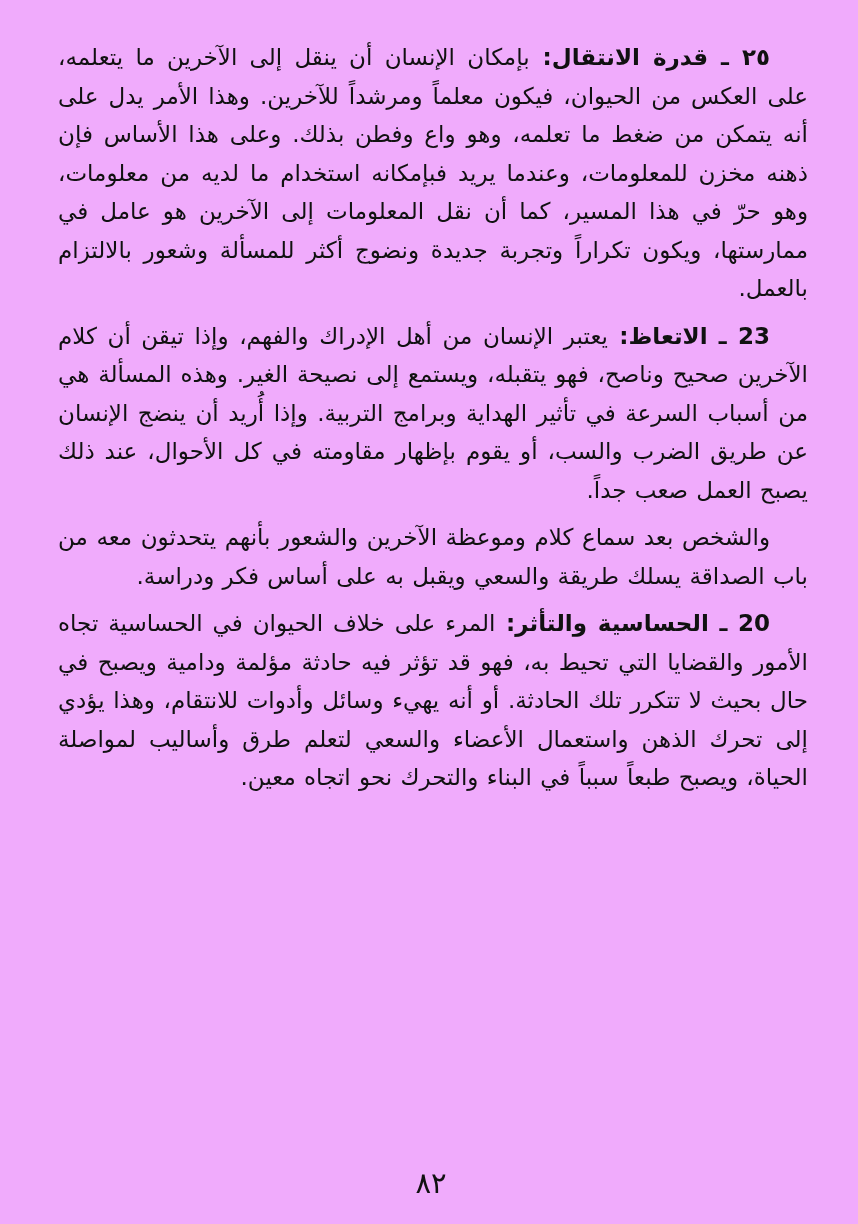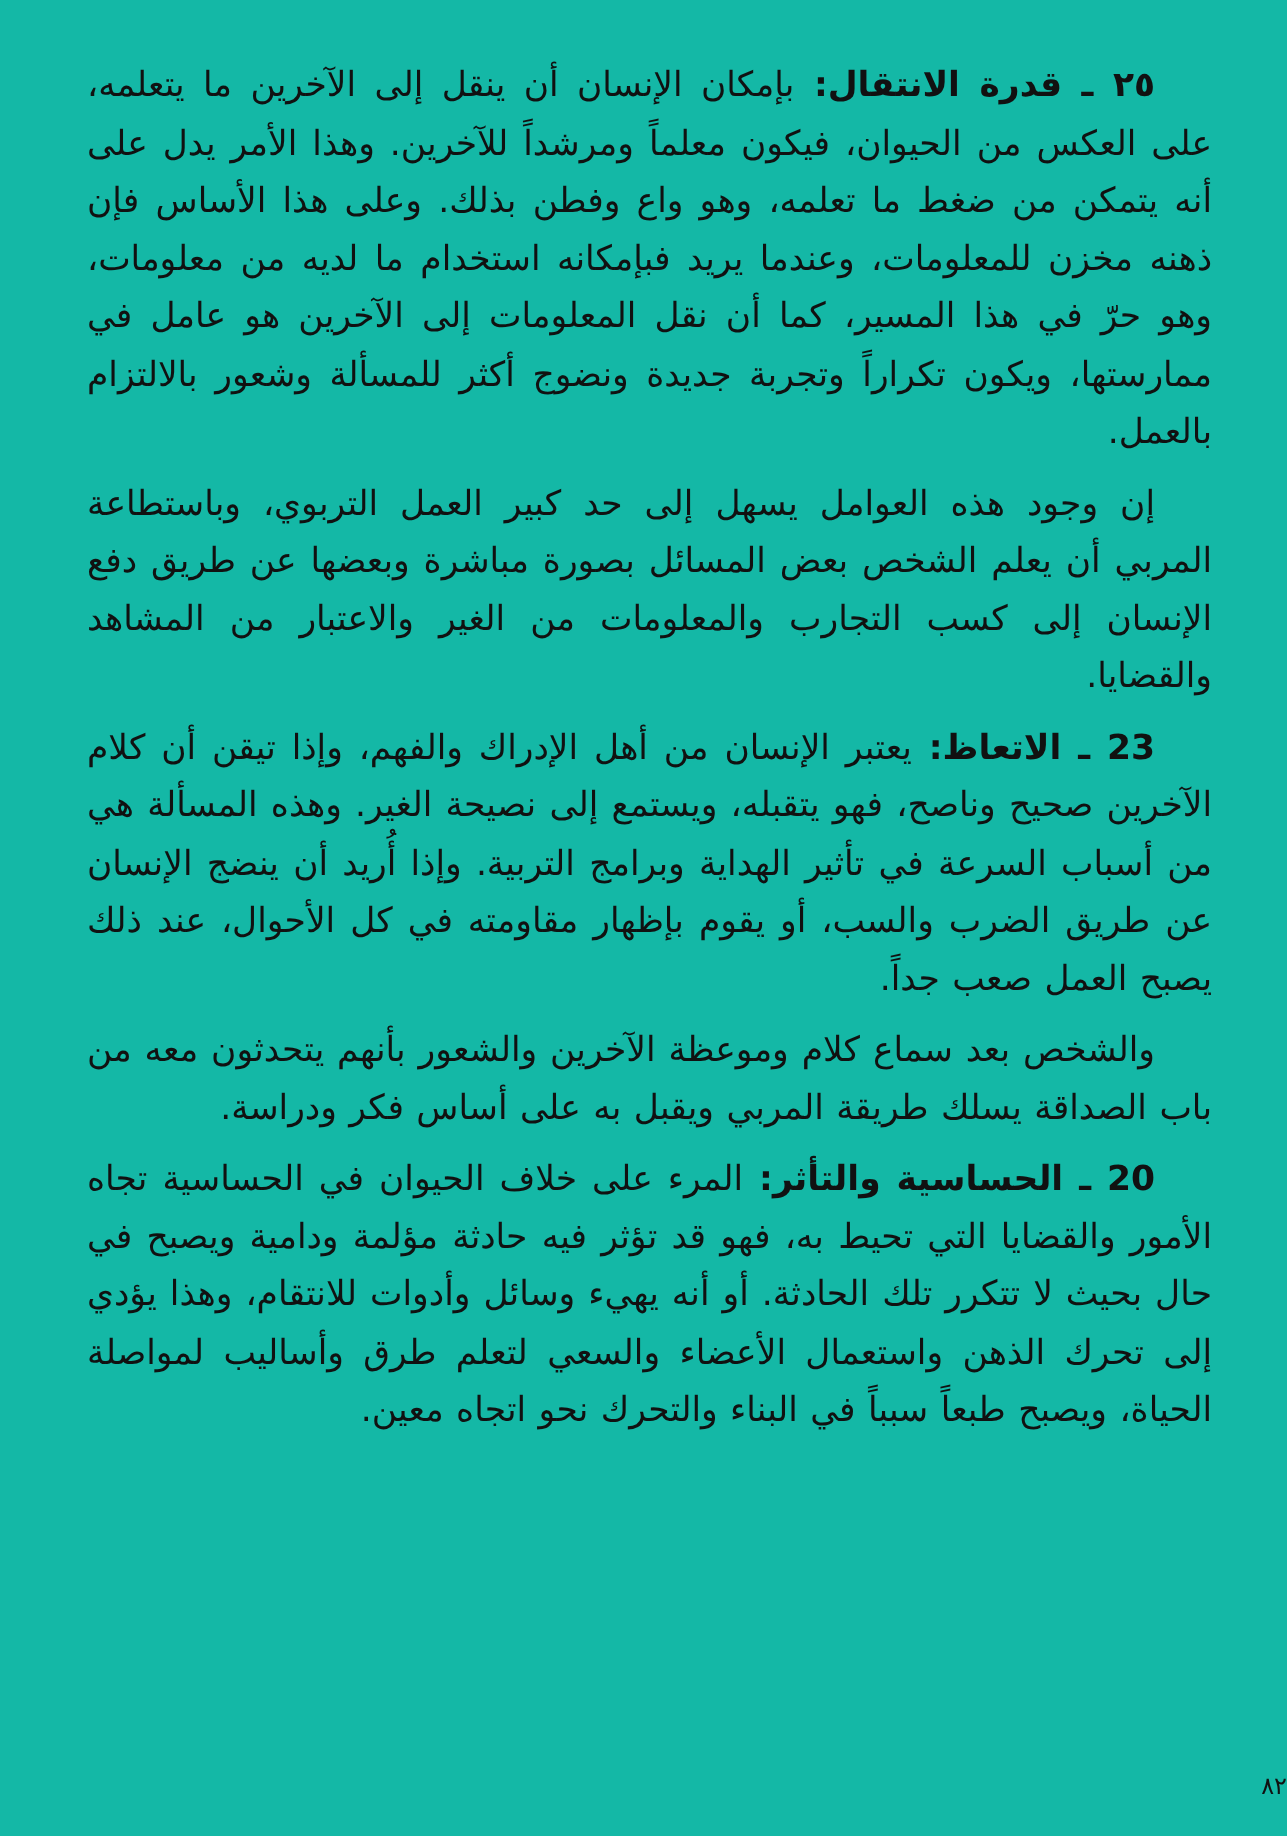--- a/index.html
+++ b/index.html
@@ -14,54 +14,54 @@
     font-family: "DejaVu Sans", sans-serif;
     color: #111111;
     overflow: hidden;
   }
   .page {
     position: absolute;
     inset: 0;
     box-sizing: border-box;
     padding: 38px 50px 0 58px;
     direction: rtl;
-    background: #14b8a6;
+    background: #f0abfc;
   }
   .para {
     margin: 0 0 9px 0;
     font-size: 23px;
     line-height: 38.5px;
     text-align: justify;
     text-indent: 38px;
     word-spacing: 1px;
   }
   .para .lead {
     font-weight: bold;
   }
   .page-number {
     position: absolute;
     left: 4px;
     right: 0;
     bottom: 24px;
-    font-size: 16px;
+    text-align: center;
+    font-size: 29px;
     color: #111111;
     direction: rtl;
   }
 </style>
 </head>
 <body>
 
 <div class="page">
 
   <p class="para"><b class="lead">٢٥ ـ قدرة الانتقال: </b><span>بإمكان الإنسان أن ينقل إلى الآخرين ما يتعلمه، على العكس من الحيوان، فيكون معلماً ومرشداً للآخرين. وهذا الأمر يدل على أنه يتمكن من ضغط ما تعلمه، وهو واع وفطن بذلك. وعلى هذا الأساس فإن ذهنه مخزن للمعلومات، وعندما يريد فبإمكانه استخدام ما لديه من معلومات، وهو حرّ في هذا المسير، كما أن نقل المعلومات إلى الآخرين هو عامل في ممارستها، ويكون تكراراً وتجربة جديدة ونضوج أكثر للمسألة وشعور بالالتزام بالعمل.</span></p>
 
 
-  <p class="para"><span>إن وجود هذه العوامل يسهل إلى حد كبير العمل التربوي، وباستطاعة المربي أن يعلم الشخص بعض المسائل بصورة مباشرة وبعضها عن طريق دفع الإنسان إلى كسب التجارب والمعلومات من الغير والاعتبار من المشاهد والقضايا.</span></p>
 
   <p class="para"><b class="lead">23 ـ الاتعاظ: </b><span>يعتبر الإنسان من أهل الإدراك والفهم، وإذا تيقن أن كلام الآخرين صحيح وناصح، فهو يتقبله، ويستمع إلى نصيحة الغير. وهذه المسألة هي من أسباب السرعة في تأثير الهداية وبرامج التربية. وإذا أُريد أن ينضج الإنسان عن طريق الضرب والسب، أو يقوم بإظهار مقاومته في كل الأحوال، عند ذلك يصبح العمل صعب جداً.</span></p>
 
-  <p class="para"><span>والشخص بعد سماع كلام وموعظة الآخرين والشعور بأنهم يتحدثون معه من باب الصداقة يسلك طريقة المربي ويقبل به على أساس فكر ودراسة.</span></p>
+  <p class="para"><span>والشخص بعد سماع كلام وموعظة الآخرين والشعور بأنهم يتحدثون معه من باب الصداقة يسلك طريقة والسعي ويقبل به على أساس فكر ودراسة.</span></p>
 
   <p class="para"><b class="lead">20 ـ الحساسية والتأثر: </b><span>المرء على خلاف الحيوان في الحساسية تجاه الأمور والقضايا التي تحيط به، فهو قد تؤثر فيه حادثة مؤلمة ودامية ويصبح في حال بحيث لا تتكرر تلك الحادثة. أو أنه يهيء وسائل وأدوات للانتقام، وهذا يؤدي إلى تحرك الذهن واستعمال الأعضاء والسعي لتعلم طرق وأساليب لمواصلة الحياة، ويصبح طبعاً سبباً في البناء والتحرك نحو اتجاه معين.</span></p>
 
   <div class="page-number">٨٢</div>
 
 </div>
 
 </body></html>

